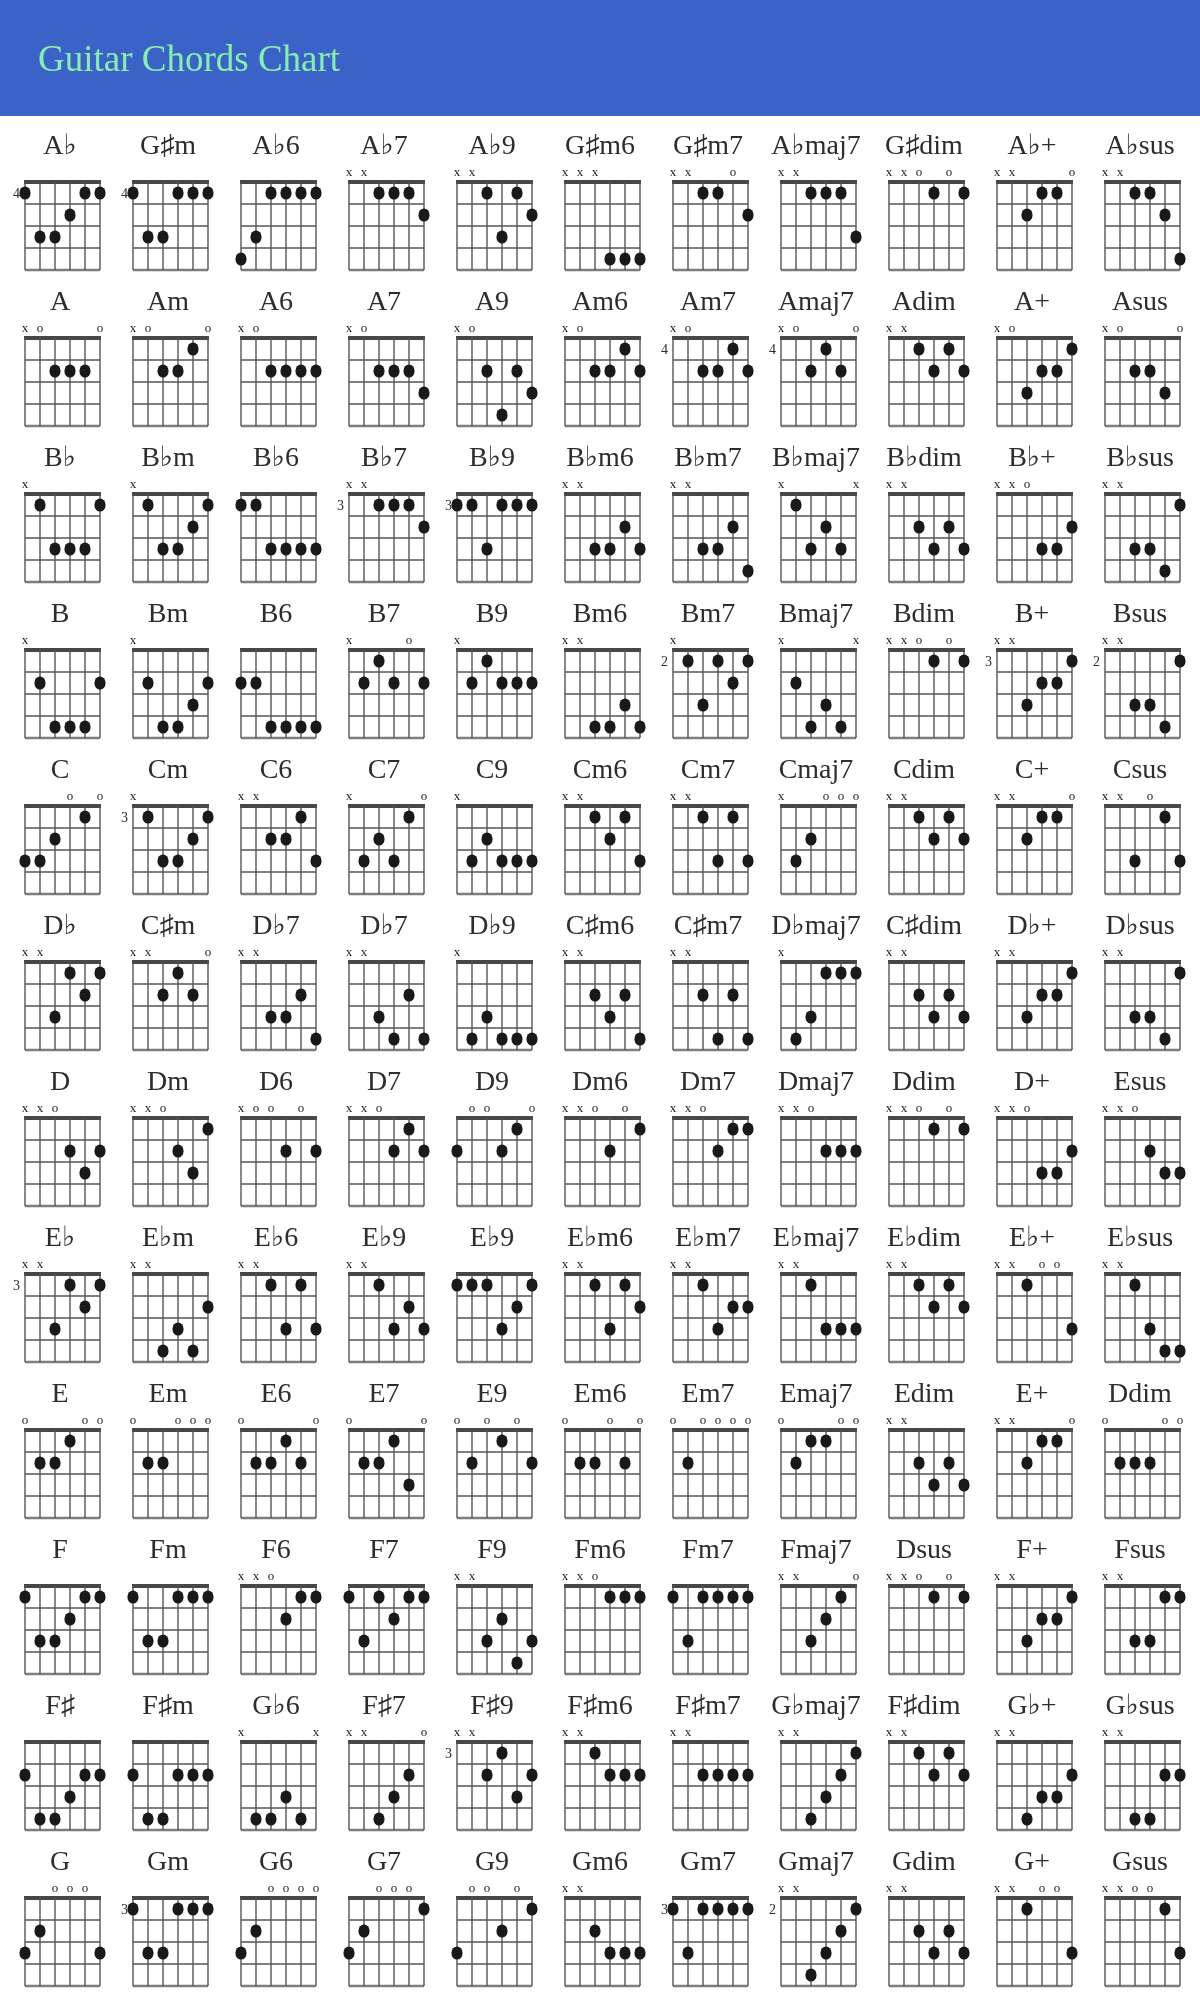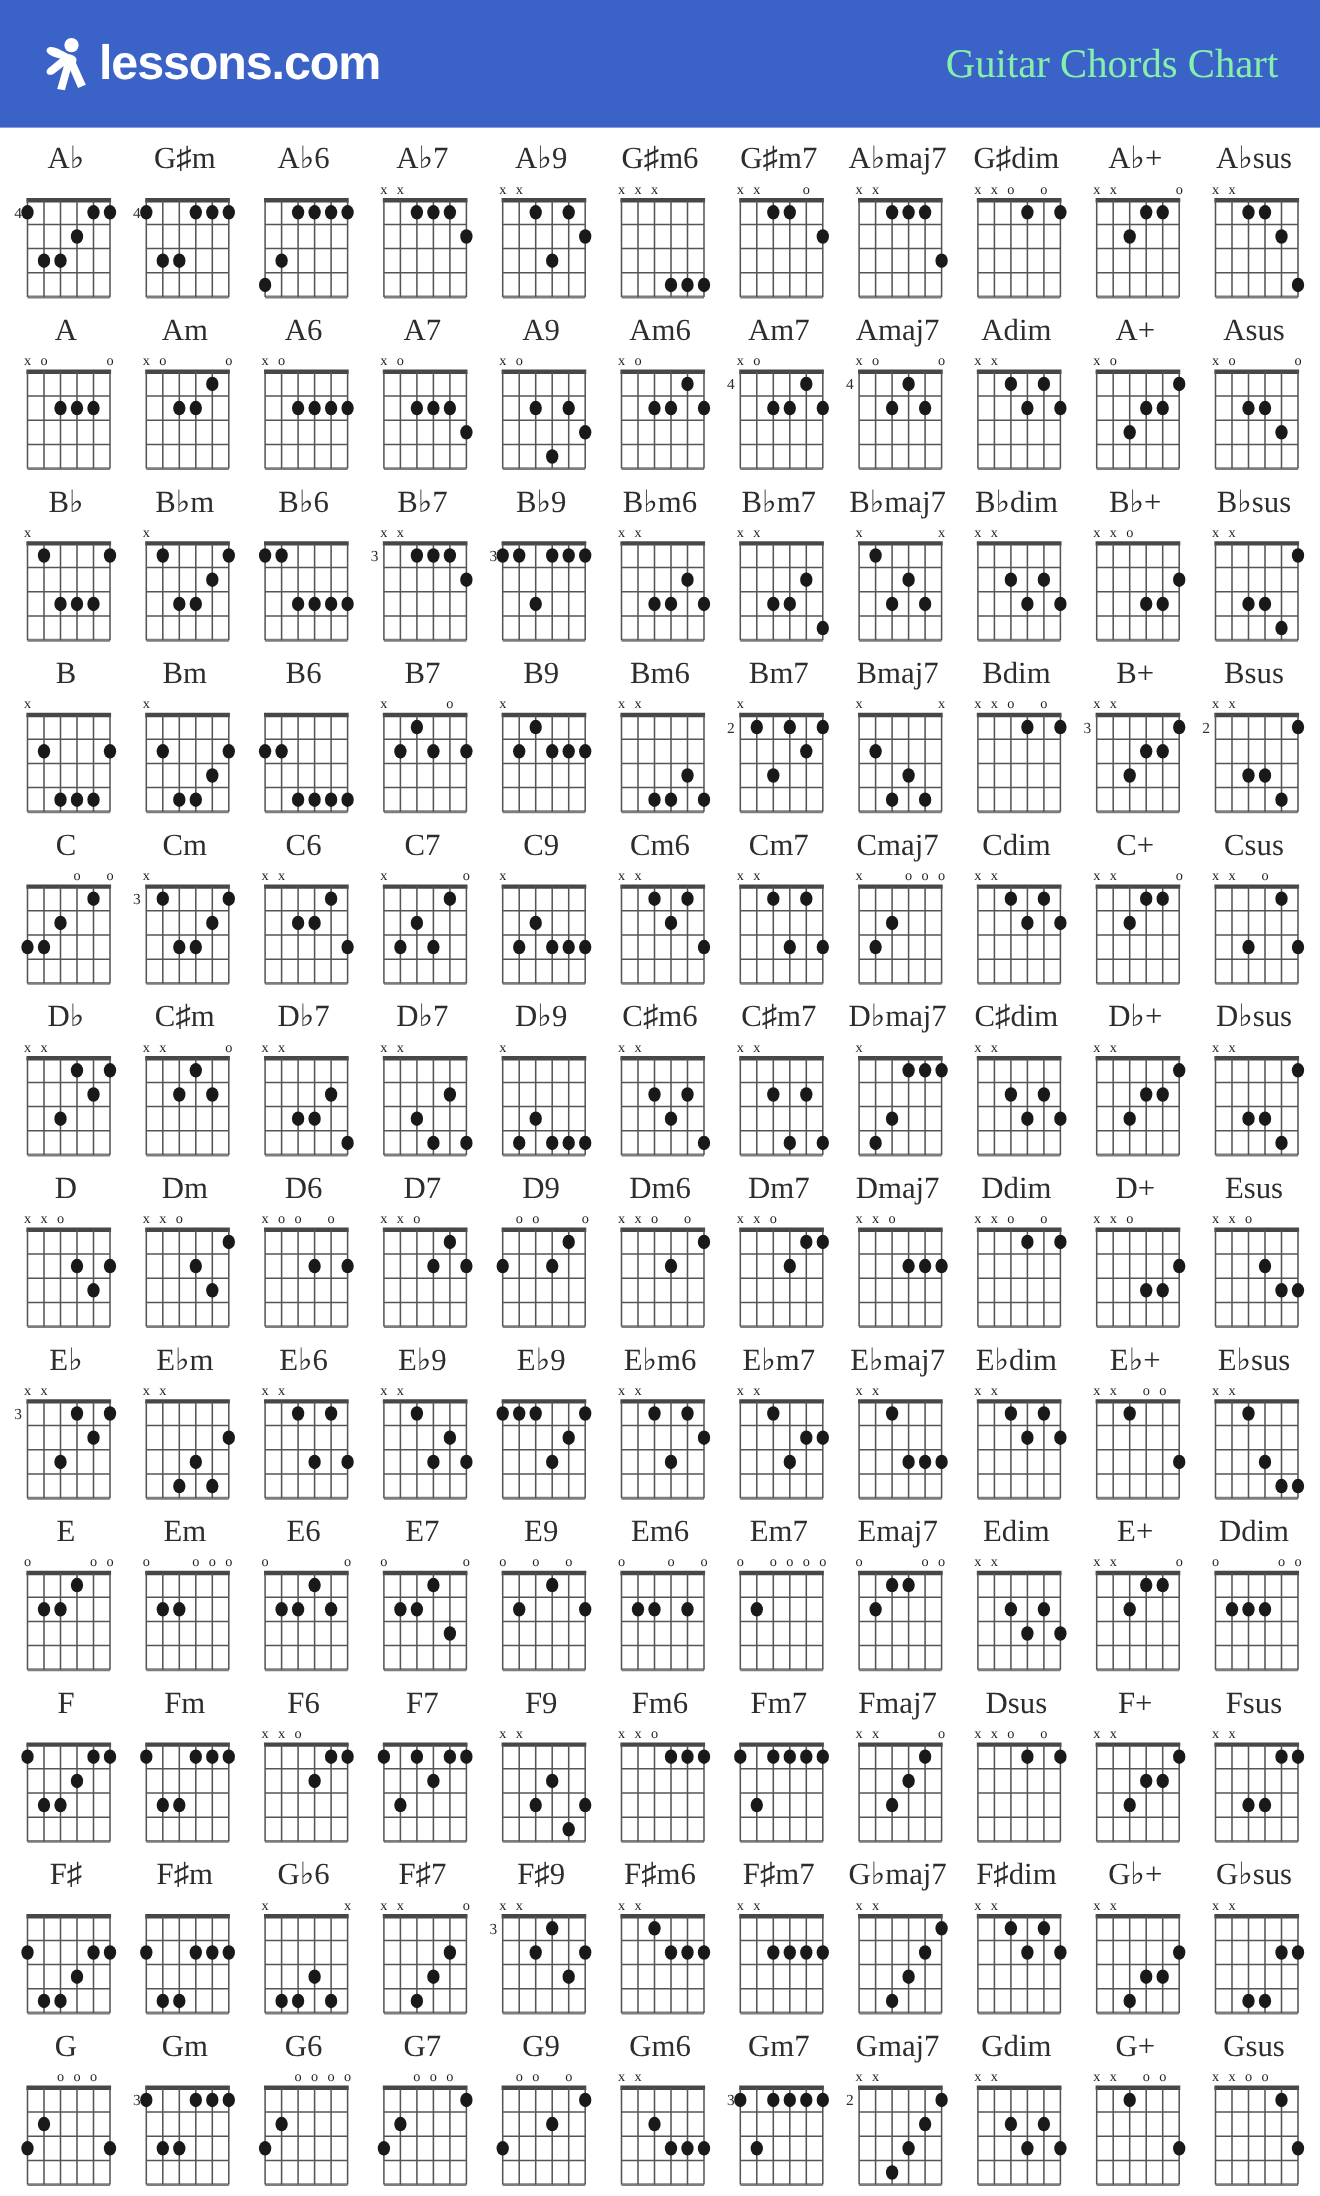--- a/index.html
+++ b/index.html
@@ -19,27 +19,20 @@
   .basefret{font-family:"Liberation Serif",serif;font-size:14px;fill:#2d2d2d;}
   .gridline{stroke:#555;stroke-width:1.4;}
   .nut{stroke:#474747;stroke-width:4;}
   .bottomline{stroke:#7d7d7d;stroke-width:2.6;}
 </style>
 </head>
 <body>
 
 <div class="page">
   <header>
-    <div class="logo">
-      <svg width="46" height="52" viewBox="0 0 46 52">
-        <circle cx="27" cy="9" r="6.5" fill="#ffffff"></circle>
-        <path fill="#ffffff" d="M24 17 C 18 14, 9 8, 5 12 C 2 16, 10 20, 17 21 L 6 30 C 2 34, 6 38, 11 35 L 20 28 L 14 49 L 21 50 L 26 32 L 33 48 L 40 45 L 31 25 C 33 21, 30 18, 24 17 Z"></path>
-      </svg>
-      <span class="logo-text">lessons.com</span>
-    </div>
     <div class="page-title">Guitar Chords Chart</div>
   </header>
   <main id="chart">
       <div class="chord-row">
         <div class="chord-cell">
           <div class="chord-name">A♭</div>
           <svg width="104" height="118">
             <line x1="16" x2="93" y1="22" y2="22" class="nut"></line>
             <line x1="17" x2="92" y1="44" y2="44" class="gridline"></line>
             <line x1="17" x2="92" y1="66" y2="66" class="gridline"></line>

